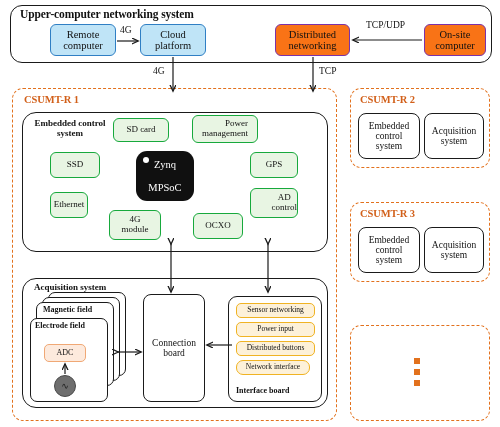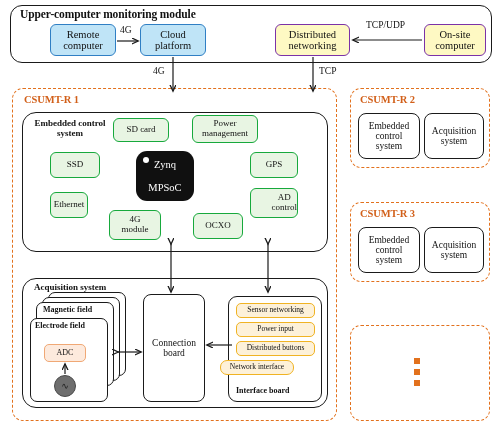--- a/index.html
+++ b/index.html
@@ -12,21 +12,21 @@
       line-height:1.08;}
 
   
   #upper-panel{left:10px;top:5px;width:482px;height:58px;
       border:1.6px solid #1a1a1a;border-radius:12px;background:#fff;}
   #upper-title{left:20px;top:8px;font-weight:bold;font-size:11.5px;
       letter-spacing:-0.1px;}
 
   .blue-box{background:#bfe4f7;border:1.8px solid #2f7fc4;border-radius:6px;
       font-size:10.5px;}
-  .purple-box{background:#fef9c3;border:1.8px solid #7b32a8;border-radius:6px;
+  .purple-box{background:#f97316;border:1.8px solid #7b32a8;border-radius:6px;
       font-size:10.5px;}
 
   
   .dash{border:1.7px dashed #e2711d;border-radius:11px;background:transparent;}
   .dash-title{color:#d2601a;font-weight:bold;font-size:10.5px;
       letter-spacing:-0.1px;}
 
   
   .solid{border:1.5px solid #1a1a1a;border-radius:14px;background:#fff;}
   .sub-title{font-weight:bold;font-size:9px;line-height:1.1;text-align:center;}
@@ -55,21 +55,21 @@
   .dots-col i{display:block;width:6px;height:6px;background:#e2711d;}
 
   svg.over{position:absolute;left:0;top:0;width:500px;height:427px;
       pointer-events:none;}
   .lbl{position:absolute;font-size:9.5px;background:#fff;padding:0 1px;}
 </style>
 </head>
 <body>
 
 <div class="abs" id="upper-panel"></div>
-<div class="abs" id="upper-title">Upper-computer monitoring module</div>
+<div class="abs" id="upper-title">Upper-computer networking system</div>
 
 <div class="abs bx blue-box" style="left:50px;top:24px;width:66px;height:32px;">
   <span style="white-space:pre-line">Remote
 computer</span>
 </div>
 
 <div class="abs bx blue-box" style="left:140px;top:24px;width:66px;height:32px;">
   <span style="white-space:pre-line">Cloud
 platform</span>
 </div>
@@ -93,21 +93,21 @@
 <div class="abs dash-title" style="left:24px;top:94px;">CSUMT-R 1</div>
 
 <div class="abs solid" style="left:22px;top:112px;width:306px;height:140px;"></div>
 <div class="abs sub-title" style="left:30px;top:119px;width:80px;white-space:pre-line;">Embedded control
 system</div>
 
 <div class="abs bx green-box" style="left:113px;top:118px;width:56px;height:24px;">
   <span style="white-space:pre-line">SD card</span>
   </div>
 
-<div class="abs bx green-box" style="left:192px;top:115px;width:66px;height:28px;">
+<div class="abs bx green-box" style="left:192px;top:115px;width:66px;height:28px;text-align:right;">
   <span style="white-space:pre-line">Power
 management</span>
   </div>
 
 <div class="abs bx green-box" style="left:50px;top:152px;width:50px;height:26px;">
   <span style="white-space:pre-line">SSD</span>
   </div>
 
 <div class="abs bx green-box" style="left:250px;top:152px;width:48px;height:26px;">
   <span style="white-space:pre-line">GPS</span>
@@ -163,21 +163,21 @@
 
 <div class="abs bx yellow-box" style="left:236px;top:303px;width:79px;height:15px;">
   <span>Sensor networking</span>
   </div>
 <div class="abs bx yellow-box" style="left:236px;top:322px;width:79px;height:15px;">
   <span>Power input</span>
   </div>
 <div class="abs bx yellow-box" style="left:236px;top:341px;width:79px;height:15px;">
   <span>Distributed buttons</span>
   </div>
-<div class="abs bx yellow-box" style="left:220px;top:360px;width:74px;height:15px;border-radius:7px;">
+<div class="abs bx yellow-box" style="left:236px;top:360px;width:74px;height:15px;border-radius:7px;">
   <span>Network interface</span>
   </div>
 
 <div class="abs dash" style="left:350px;top:88px;width:140px;height:80px;"></div>
 <div class="abs dash-title" style="left:360px;top:94px;">CSUMT-R 2</div>
 <div class="abs bx plain-box" style="left:358px;top:113px;width:62px;height:46px;">
   <span style="white-space:pre-line">Embedded
 control
 system</span>
   </div>

